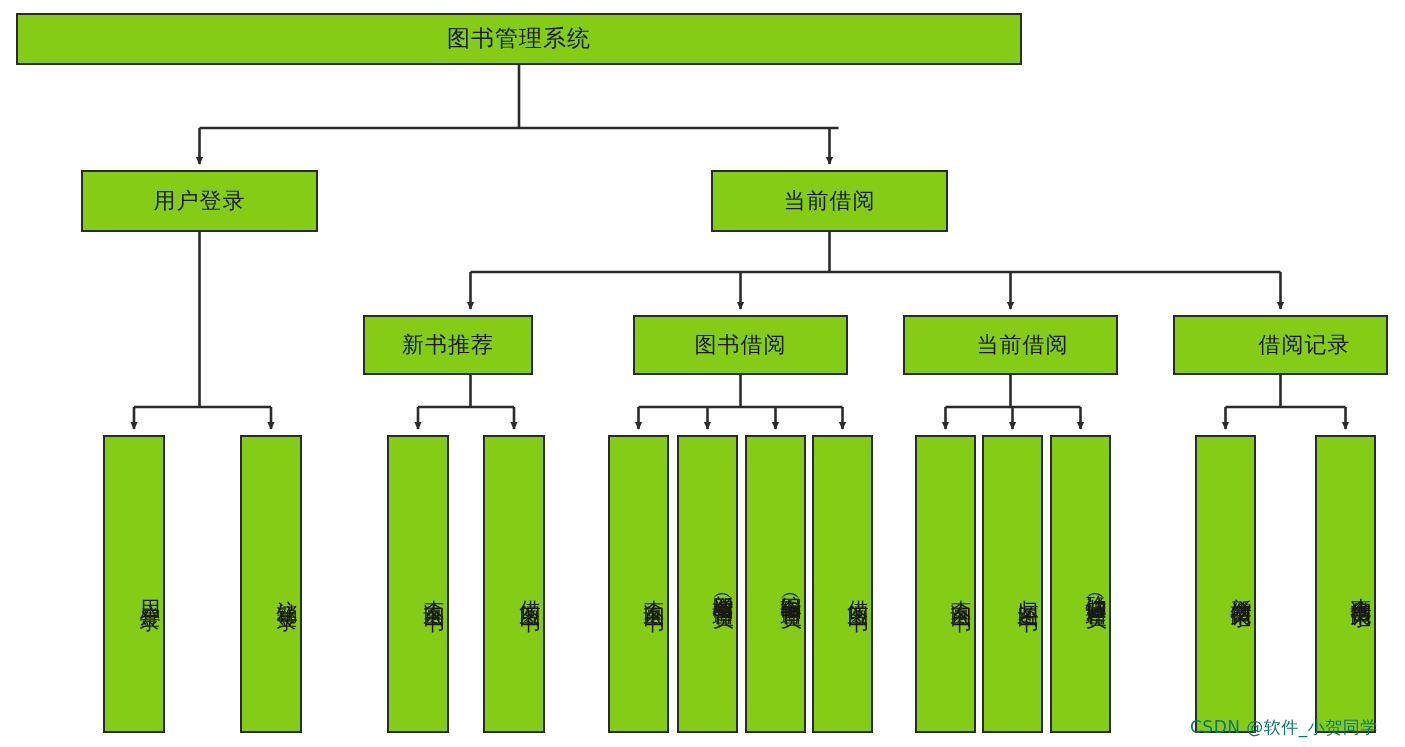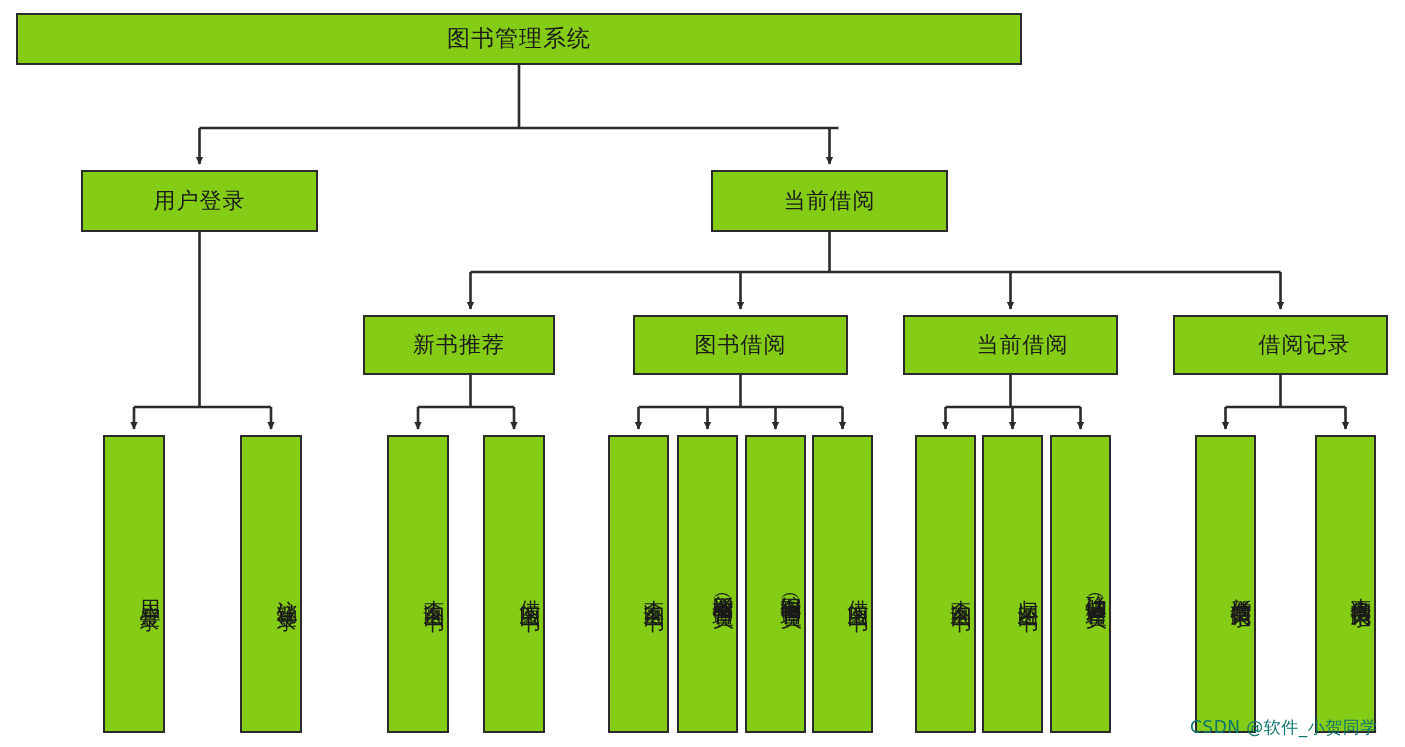--- a/index.html
+++ b/index.html
@@ -118,21 +118,21 @@
       <path d="M1225.5,407 L1225.5,429" marker-end="url(#arrowhead)"></path>
       <path d="M1345.5,407 L1345.5,429" marker-end="url(#arrowhead)"></path>
     </g>
   </svg>
 
   <div class="node-box node-h node-root" style="left:16px; top:13px; width:1006px; height:52px;">图书管理系统</div>
 
   <div class="node-box node-h" style="left:81px; top:170px; width:237px; height:62px;">用户登录</div>
   <div class="node-box node-h" style="left:711px; top:170px; width:237px; height:62px;">当前借阅</div>
 
-  <div class="node-box node-h" style="left:363px; top:315px; width:192px; height:60px;">新书推荐</div>
+  <div class="node-box node-h" style="left:363px; top:315px; width:170px; height:60px;">新书推荐</div>
   <div class="node-box node-h" style="left:633px; top:315px; width:215px; height:60px;text-align:right;">图书借阅</div>
   <div class="node-box node-h" style="left:903px; top:315px; width:215px; height:60px;padding-left:24px;">当前借阅</div>
   <div class="node-box node-h" style="left:1173px; top:315px; width:215px; height:60px;padding-left:48px;">借阅记录</div>
 
   <div class="node-box node-v" style="left:103px; top:435px; width:62px; height:298px;">用户登录</div>
   <div class="node-box node-v" style="left:240px; top:435px; width:62px; height:298px;">注销登录</div>
   <div class="node-box node-v" style="left:387px; top:435px; width:62px; height:298px;">查询图书</div>
   <div class="node-box node-v" style="left:483px; top:435px; width:62px; height:298px;">借阅图书</div>
   <div class="node-box node-v" style="left:608px; top:435px; width:61px; height:298px;">查询图书</div>
   <div class="node-box node-v tall-text" style="left:677px; top:435px; width:61px; height:298px;">新增图书（管理员）</div>

